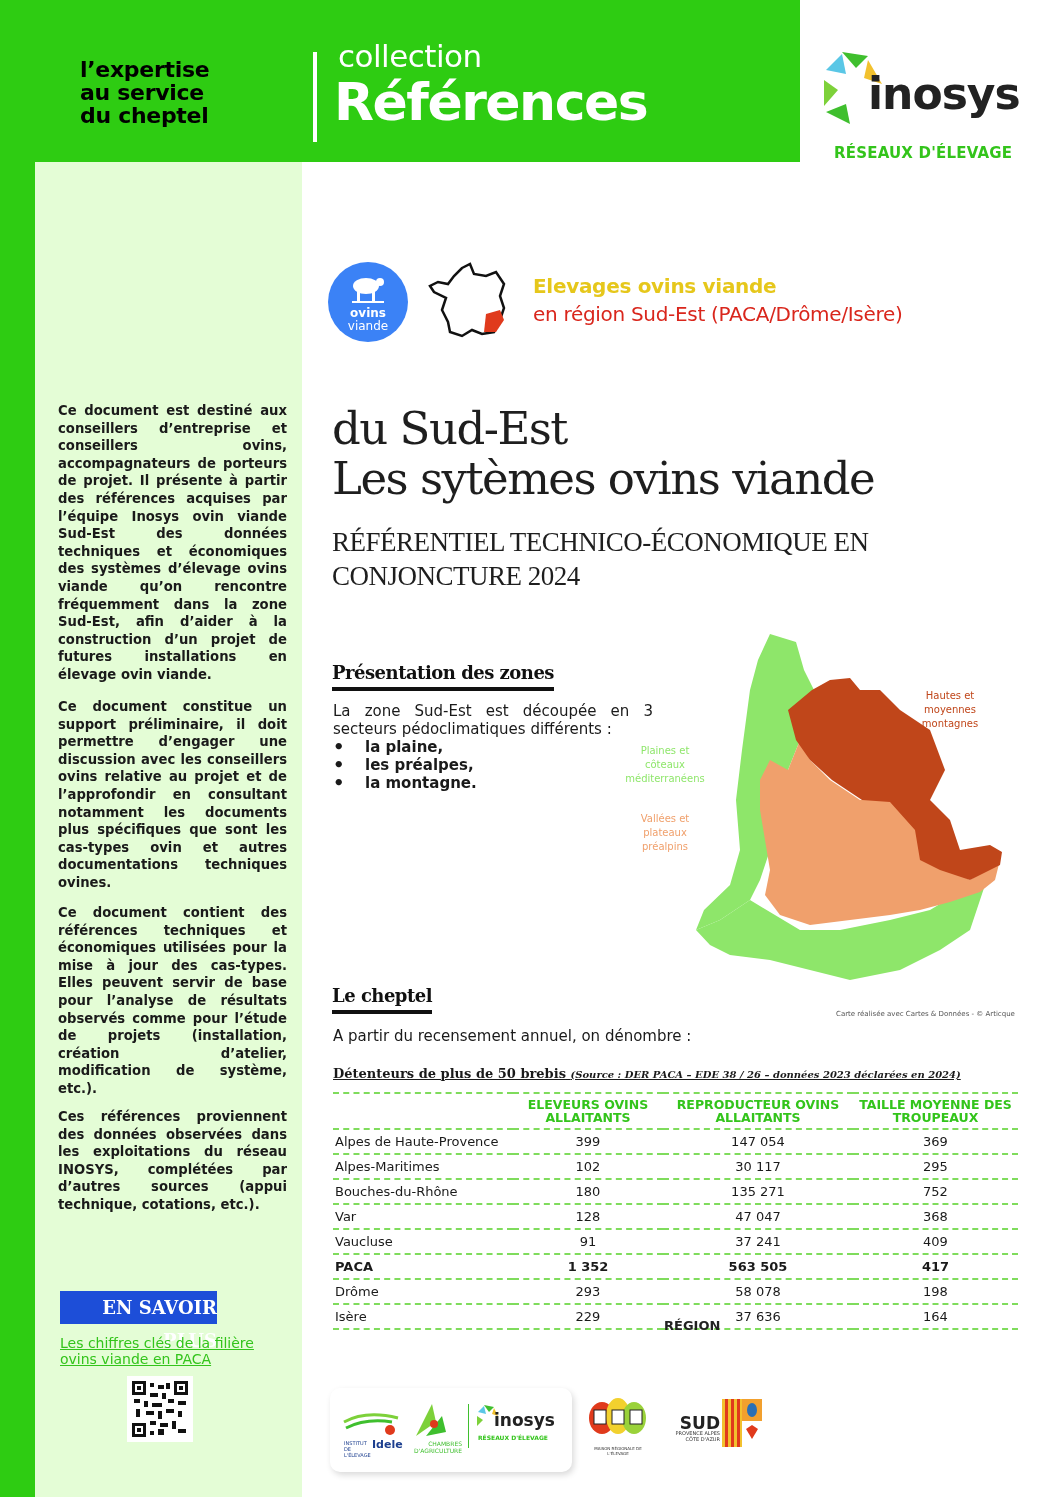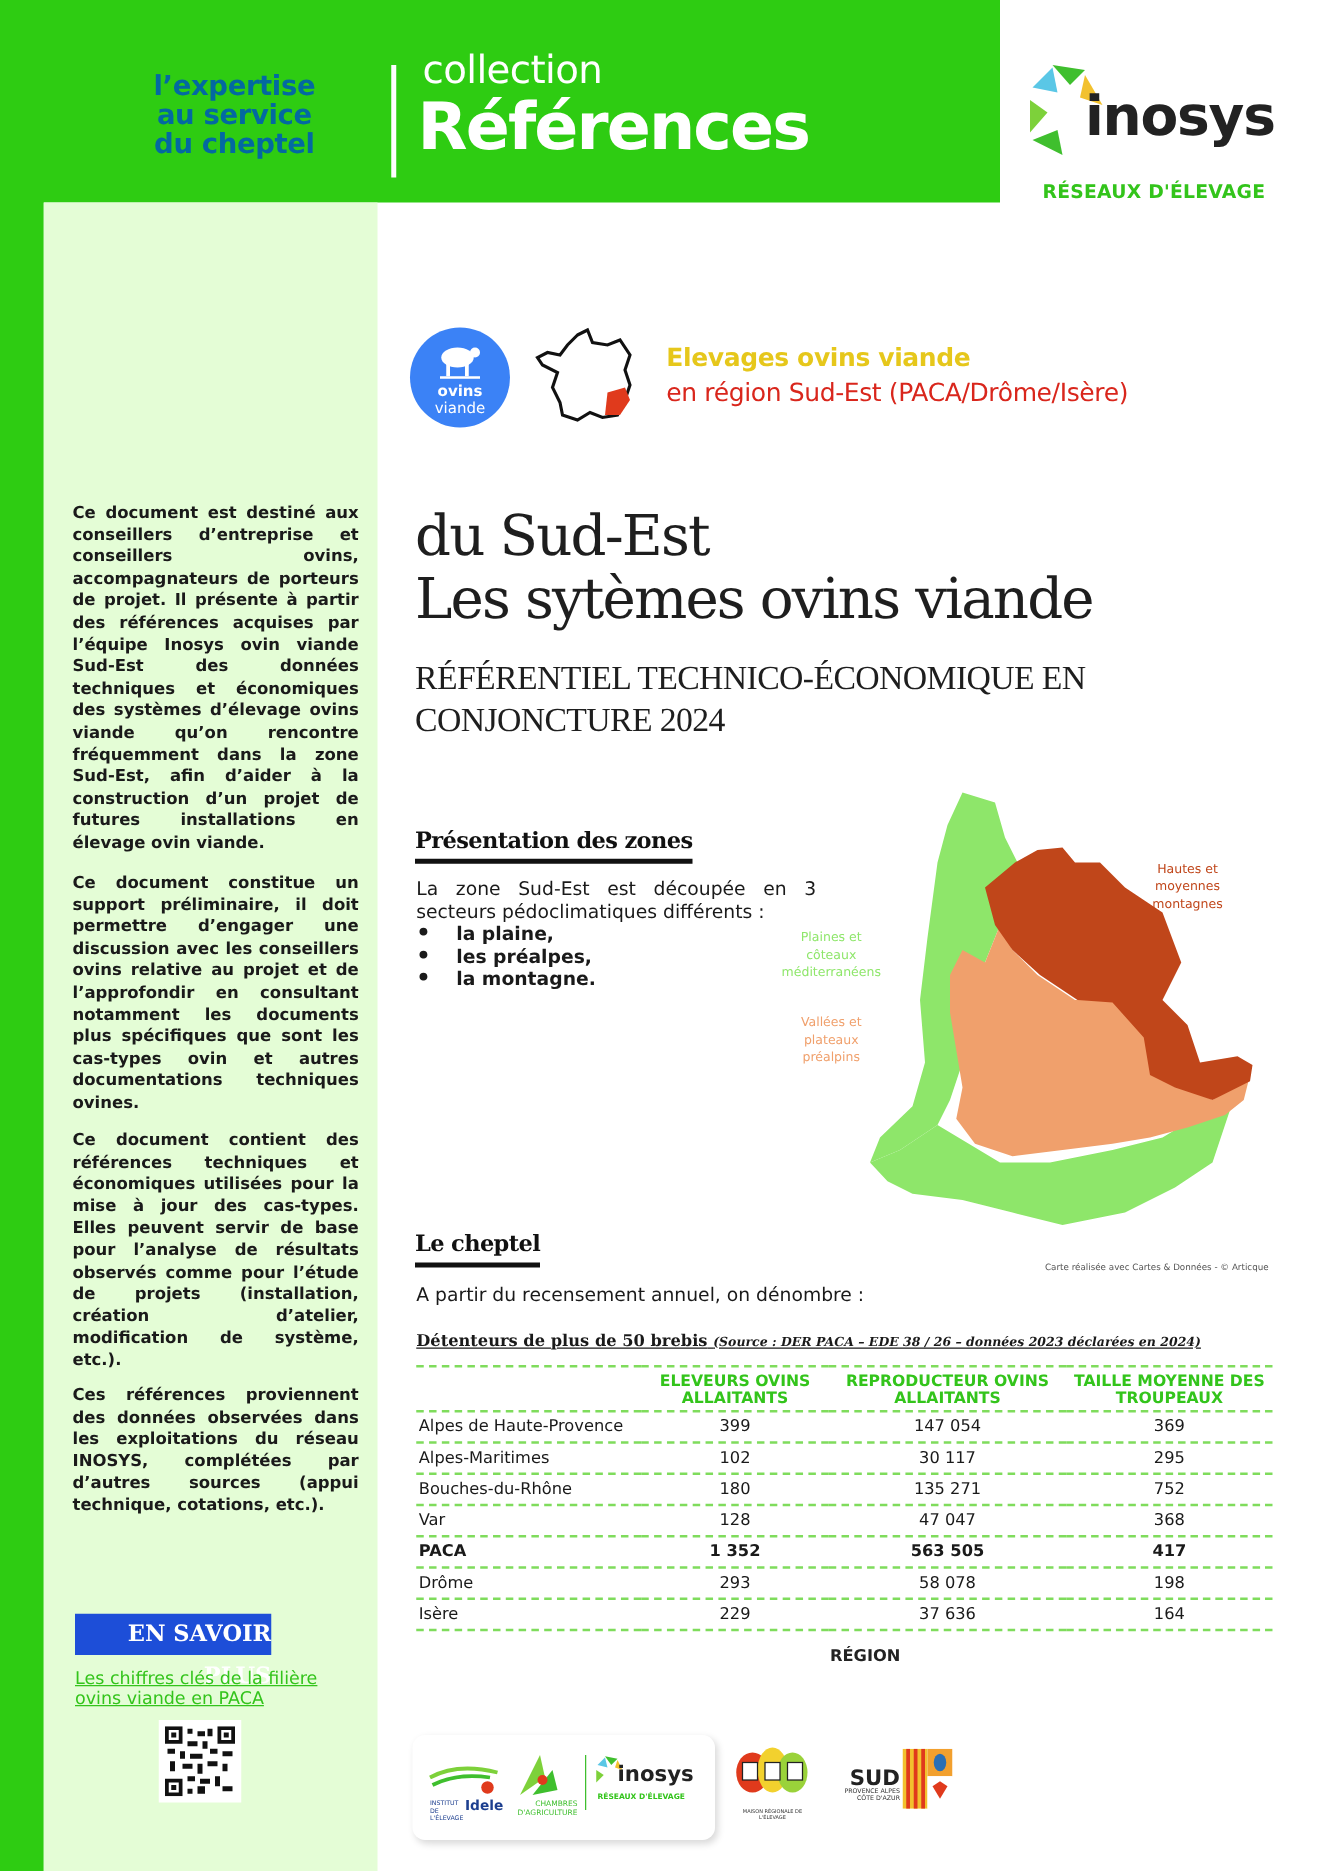--- a/index.html
+++ b/index.html
@@ -3,21 +3,21 @@
 <meta charset="utf-8">
 <style>
   * { box-sizing: border-box; margin: 0; padding: 0; }
   html, body { width: 1058px; height: 1497px; background: #ffffff; overflow: hidden; }
   body { position: relative; font-family: "Liberation Sans", sans-serif; color: #1a1a1a; }
 
   .green-strip { position: absolute; left: 0; top: 0; width: 35px; height: 1497px; background: #2ecc12; }
   .header-band { position: absolute; left: 0; top: 0; width: 800px; height: 162px; background: #2ecc12; }
   .sidebar { position: absolute; left: 35px; top: 162px; width: 267px; height: 1335px; background: #e4fdd6; }
 
-  .tagline { position: absolute; left: 80px; top: 58px; width: 215px; text-align: center; color: #0369a1;
+  .tagline { position: absolute; left: 80px; top: 58px; width: 215px; text-align: left; color: #000000;
              font-family: "DejaVu Sans", sans-serif; font-weight: bold; font-size: 22px; line-height: 23px; letter-spacing: -0.3px; }
   .tagline-divider { position: absolute; left: 313px; top: 52px; width: 4px; height: 90px; background: #fff; }
   .collection { position: absolute; left: 338px; top: 38px; color: #fff; font-family: "DejaVu Sans", sans-serif;
                 font-size: 31px; font-weight: normal; letter-spacing: -0.5px; }
   .references { position: absolute; left: 334px; top: 72px; color: #fff; font-family: "DejaVu Sans", sans-serif;
                 font-size: 52px; font-weight: bold; letter-spacing: -1.5px; }
 
   .logo { position: absolute; left: 820px; top: 50px; width: 220px; height: 120px; }
   .logo svg { position: absolute; left: 0; top: 0; }
   .logo-word { position: absolute; left: 48px; top: 18px; font-family: "DejaVu Sans", sans-serif; font-weight: bold;
@@ -240,20 +240,26 @@
       <td>180</td>
       <td>135 271</td>
       <td>752</td>
     </tr>
     <tr>
       <td class="name">Var</td>
       <td>128</td>
       <td>47 047</td>
       <td>368</td>
     </tr>
+    <tr>
+      <td class="name">Vaucluse</td>
+      <td>91</td>
+      <td>37 241</td>
+      <td>409</td>
+    </tr>
     <tr class="total">
       <td class="name">PACA</td>
       <td>1 352</td>
       <td>563 505</td>
       <td>417</td>
     </tr>
     <tr>
       <td class="name">Drôme</td>
       <td>293</td>
       <td>58 078</td>

